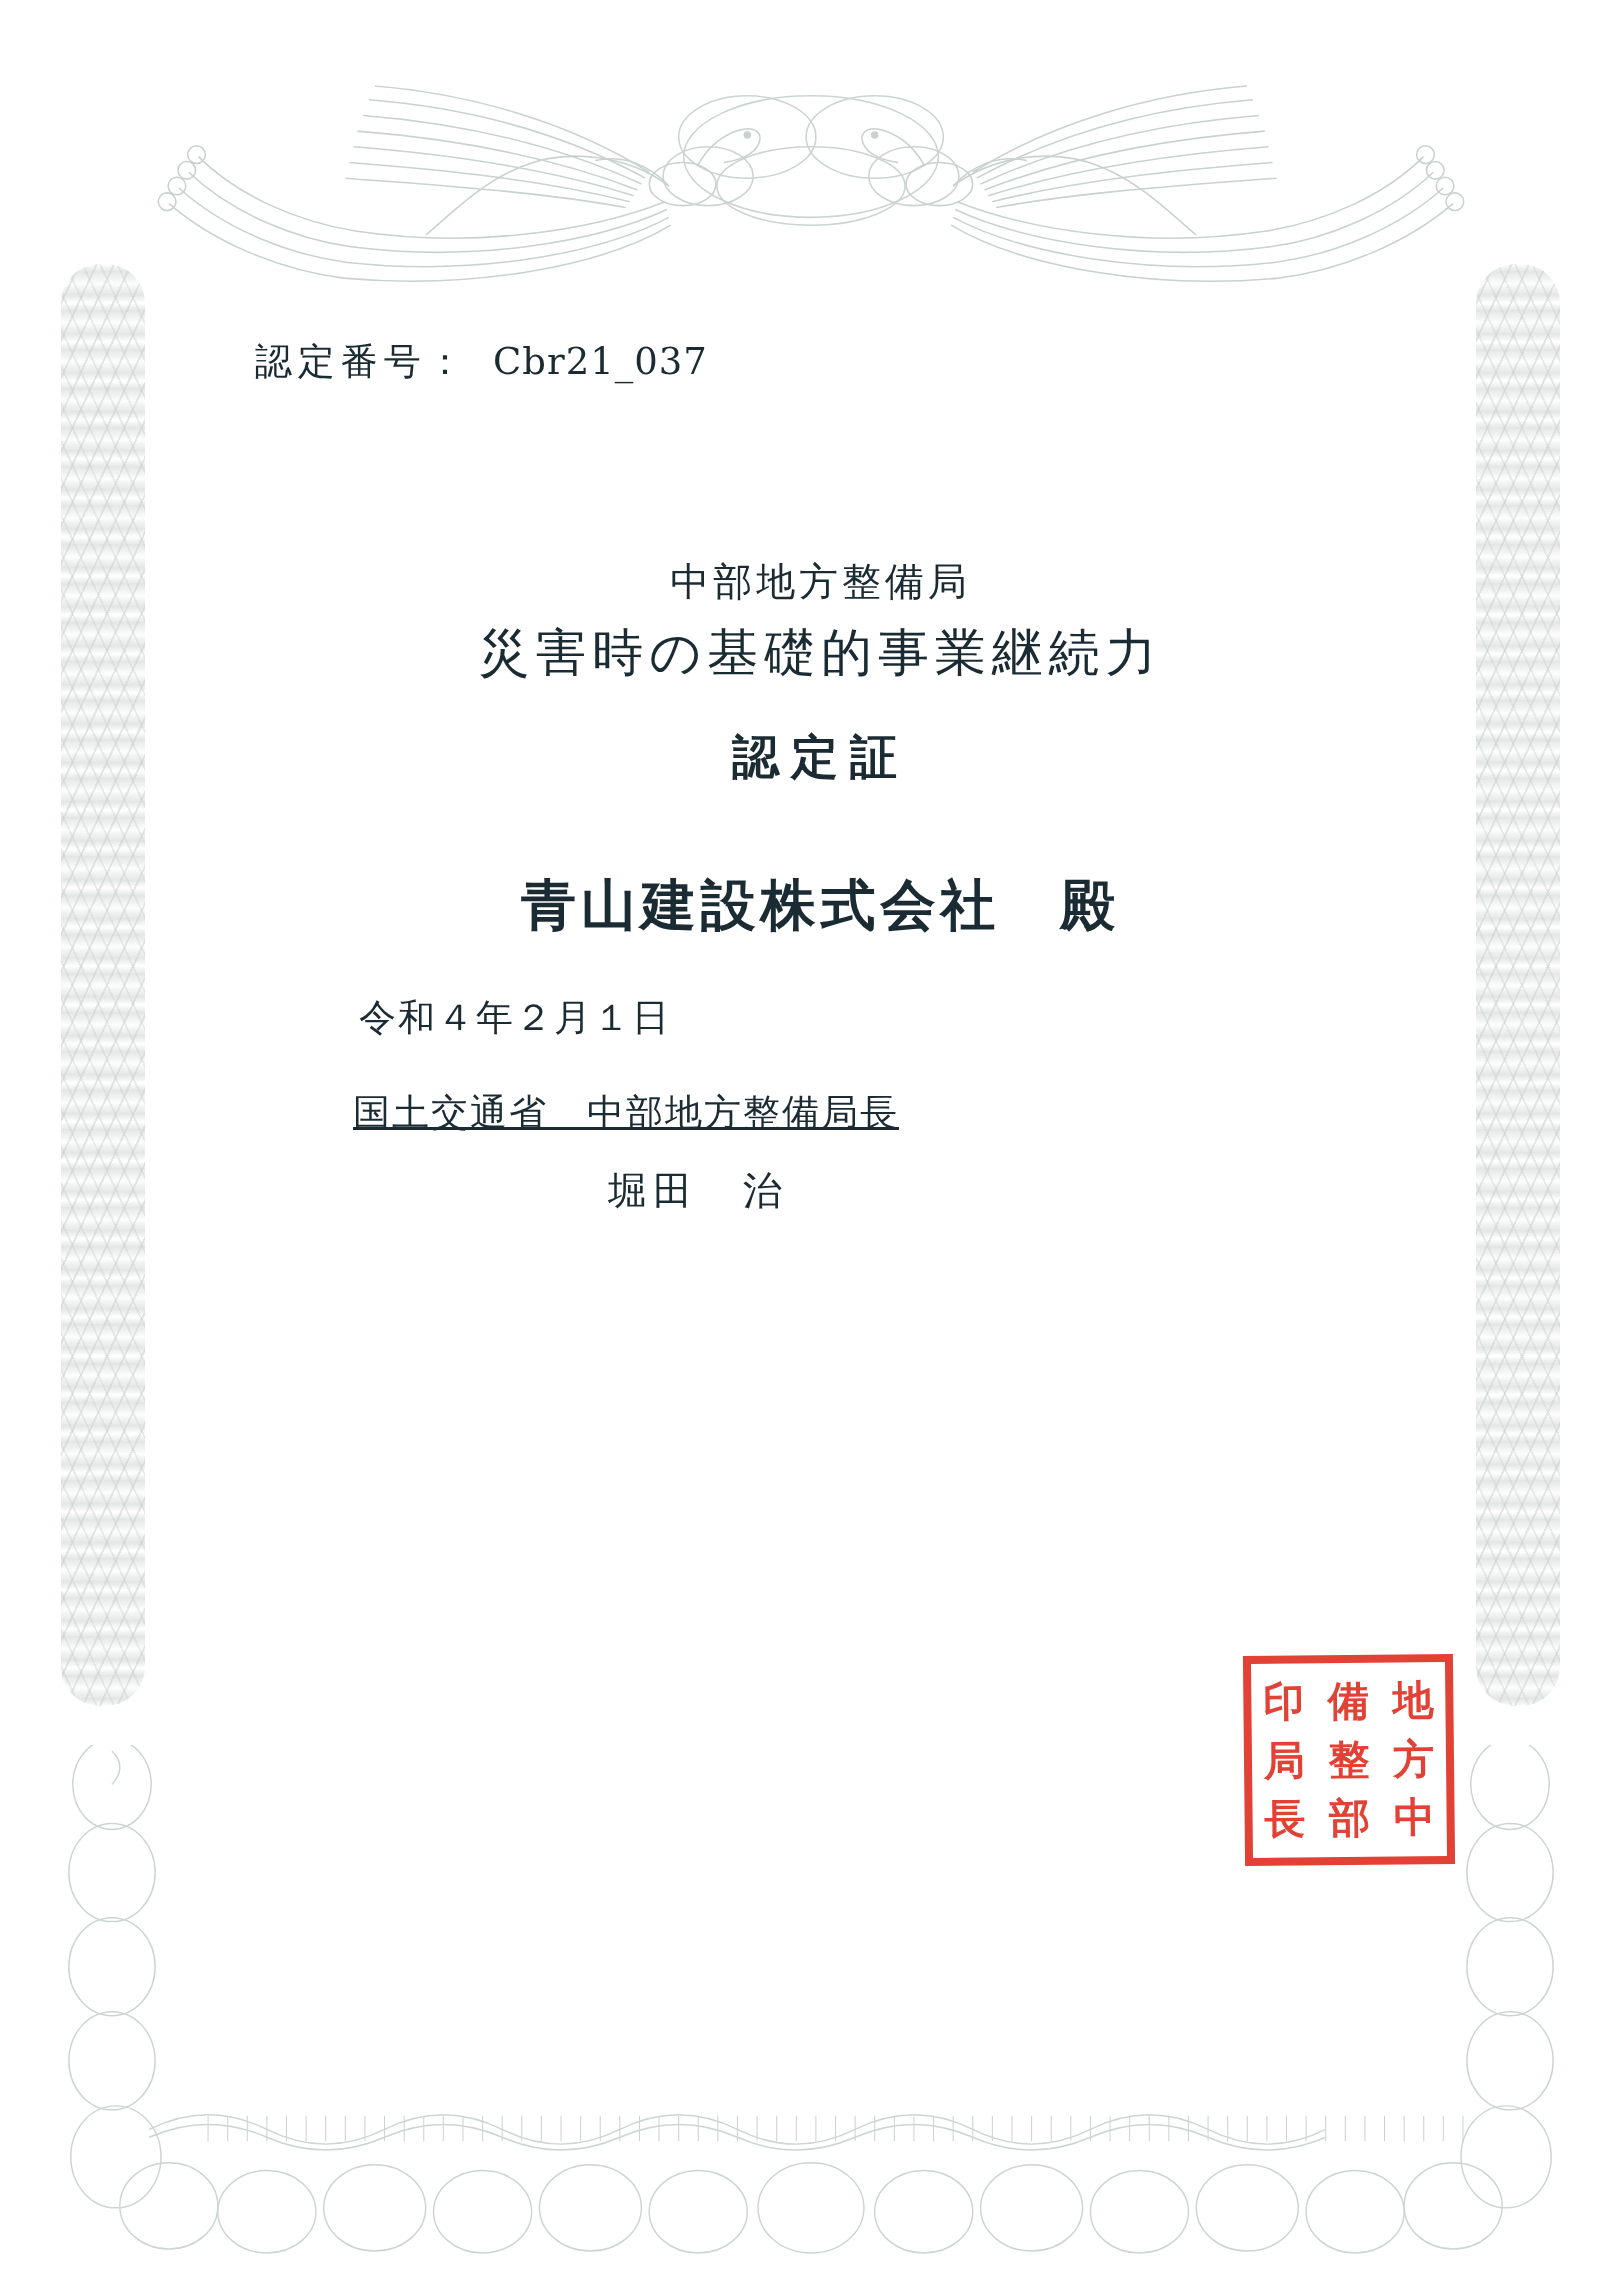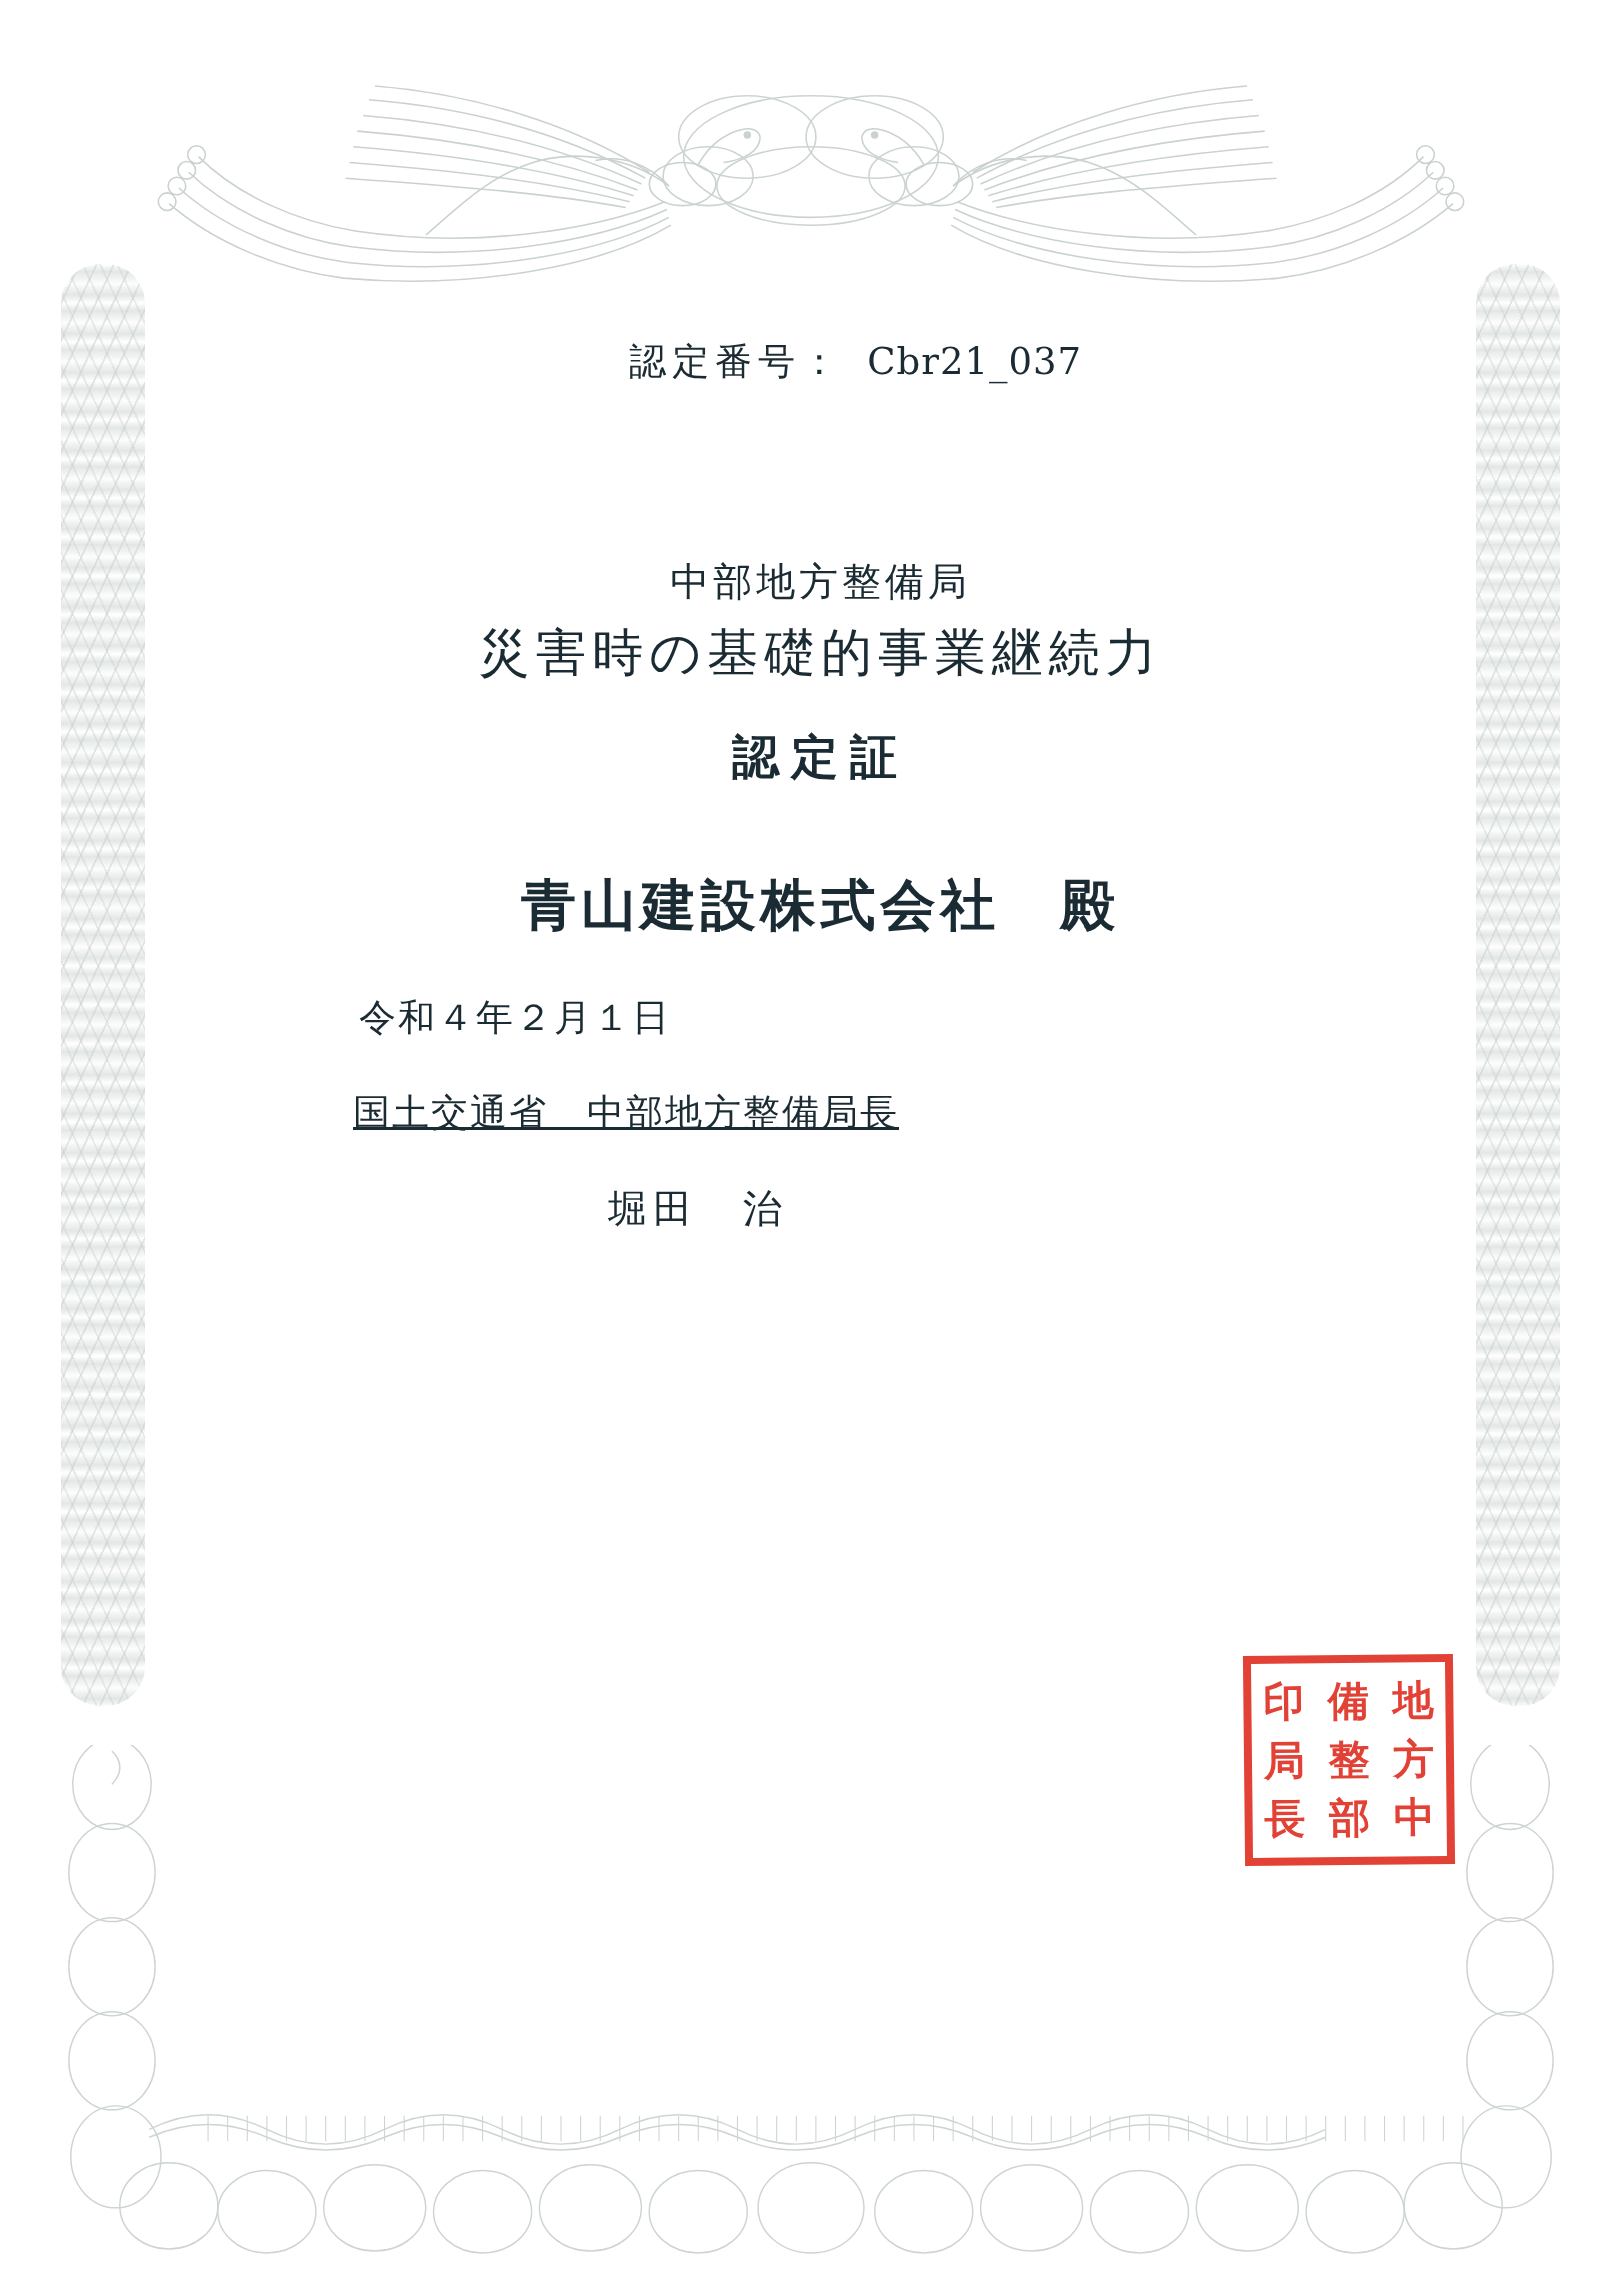--- a/index.html
+++ b/index.html
@@ -91,21 +91,21 @@
   
   .content {
     position: absolute;
     left: 167px;
     right: 147px;
     top: 196px;
     bottom: 216px;
   }
 
   .cert-number {
-    text-align: center;
+    text-align: left;
     font-size: 37px;
     letter-spacing: 2.9px;
     margin-top: 98px;
     margin-right: 17.6px;
     white-space: pre;
   }
   .cert-number .label { letter-spacing: 5.9px; }
   .cert-number .value {
     font-family: "DejaVu Serif", "Liberation Serif", serif;
     letter-spacing: 1px;
@@ -172,21 +172,21 @@
     font-size: 37px;
     letter-spacing: 2px;
     padding-left: 186px;
     white-space: pre;
     text-decoration: underline;
   }
   .signer-name {
     font-size: 39px;
     letter-spacing: 5.9px;
     padding-left: 441px;
-    margin-top: 44px;
+    margin-top: 26px;
     white-space: pre;
   }
 
   
   .seal {
     position: absolute;
     right: 167px;
     bottom: 429px;
     width: 210px;
     height: 210px;

